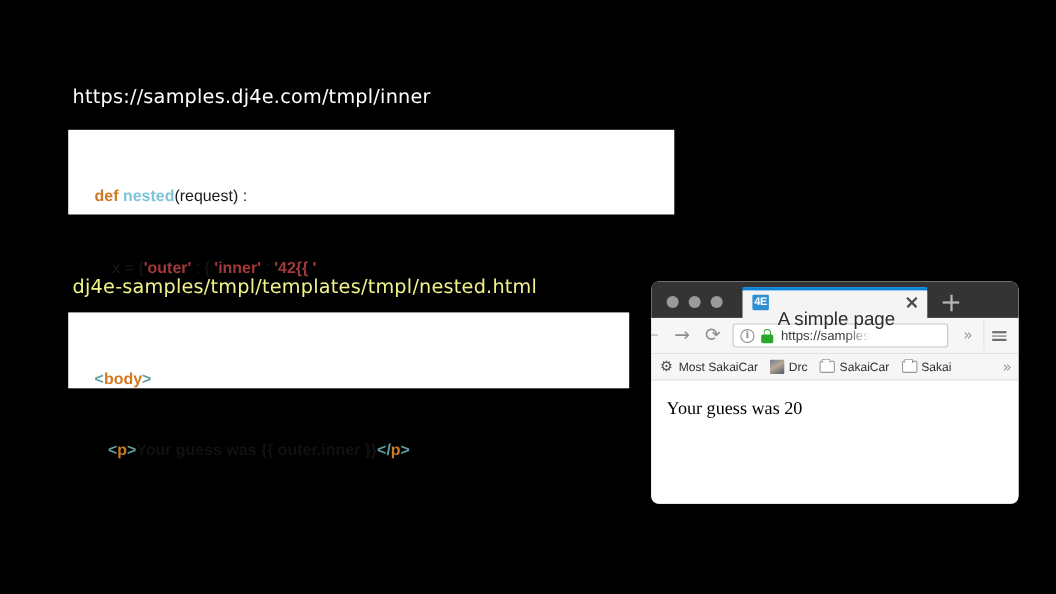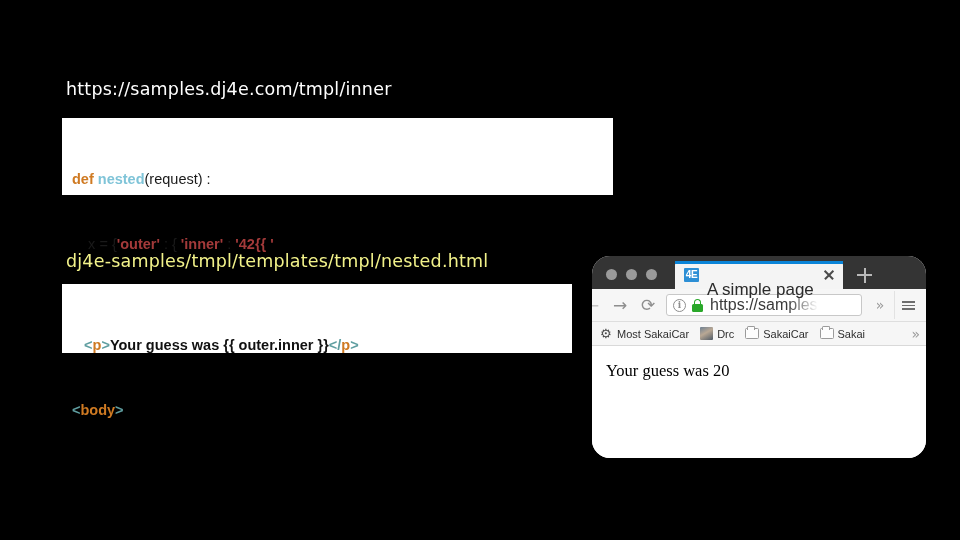--- a/index.html
+++ b/index.html
@@ -19,21 +19,21 @@
     letter-spacing: 0.2px;
     white-space: nowrap;
   }
   #caption-url { left: 66px; top: 79px; color: #ffffff; }
   #caption-path { left: 66px; top: 251px; color: #f2f28a; }
 
   
   .code-block {
     position: absolute;
     background: #ffffff;
-    padding: 8px 10px 8px 10px;
+    padding: 8px 10px 8px 24px;
     font-family: "Liberation Sans", sans-serif;
     font-size: 14.5px;
     line-height: 21.5px;
     color: #1a1a1a;
     white-space: pre;
   }
   #code-python { left: 62px; top: 118px; width: 551px; height: 77px; }
   #code-html   { left: 62px; top: 284px; width: 510px; height: 69px; }
 
   .code-line { display: block; white-space: pre; }
@@ -44,21 +44,21 @@
   .tok-tagpunc { color: #5f9ea0; font-weight: bold; }
   .tok-tagname { color: #cf7a22; font-weight: bold; }
   .tok-text    { color: #111111; font-weight: bold; }
 
   
   #browser-window {
     position: absolute;
     left: 592px; top: 256px;
     width: 334px; height: 202px;
     background: #ffffff;
-    border-radius: 18px;
+    border-radius: 7px;
     overflow: hidden;
     box-shadow: 0 0 0 0 rgba(0,0,0,0);
   }
   
   #tab-strip {
     position: relative;
     height: 33px;
     background: #343434;
     display: flex;
     align-items: flex-end;
@@ -163,21 +163,21 @@
     border: 1.4px solid #8e8e8e; border-radius: 50%;
     color: #8e8e8e; font-size: 9px; font-weight: bold;
     line-height: 10.5px; text-align: center;
     font-family: "DejaVu Serif", serif;
   }
   .lock-icon { flex: none; margin-left: 6px; width: 11px; height: 13px; position: relative; }
   .lock-icon .body { position: absolute; left: 0; bottom: 0; width: 11px; height: 8px; background: #2aa82a; border-radius: 1.5px; }
   .lock-icon .shackle { position: absolute; left: 2.2px; top: 0; width: 6.6px; height: 6px; border: 1.8px solid #2aa82a; border-bottom: none; border-top-left-radius: 4px; border-top-right-radius: 4px; }
   #url-text {
     margin-left: 7px;
-    font-size: 16px; color: #3a3a3a;
+    font-size: 12px; color: #3a3a3a;
     white-space: nowrap;
     -webkit-mask-image: linear-gradient(to right, #000 72%, transparent 100%);
     mask-image: linear-gradient(to right, #000 72%, transparent 100%);
   }
   .chev-double {
     font-size: 14px; color: #9a9a9a;
     font-family: "DejaVu Sans", sans-serif;
     line-height: 28px; text-align: center;
   }
   #menu-button {
@@ -251,22 +251,22 @@
 
   <div id="code-python" class="code-block">
     <span class="code-line"><span class="tok-kw">def</span><span class="tok-plain"> </span><span class="tok-fn">nested</span><span class="tok-plain">(request) :</span></span>
     <span class="code-line"><span class="tok-plain">    x = {</span><span class="tok-str">'outer'</span><span class="tok-plain"> : { </span><span class="tok-str">'inner'</span><span class="tok-plain"> : </span><span class="tok-str">'42{{ '</span></span>
     <span class="code-line"><span class="tok-plain">    </span><span class="tok-kw">return</span><span class="tok-plain"> render(request, </span><span class="tok-str">'tmpl/nested.html'</span><span class="tok-plain">, x)</span></span>
   </div>
 
   <div id="caption-path" class="caption">dj4e-samples/tmpl/templates/tmpl/nested.html</div>
 
   <div id="code-html" class="code-block">
+    <span class="code-line"><span class="tok-tagpunc">&lt;</span><span class="tok-tagname">body</span><span class="tok-tagpunc">&gt;</span></span>
     <span class="code-line"><span class="tok-plain">   </span><span class="tok-tagpunc">&lt;</span><span class="tok-tagname">p</span><span class="tok-tagpunc">&gt;</span><span class="tok-text">Your guess was {{ outer.inner }}</span><span class="tok-tagpunc">&lt;/</span><span class="tok-tagname">p</span><span class="tok-tagpunc">&gt;</span></span>
-    <span class="code-line"><span class="tok-tagpunc">&lt;</span><span class="tok-tagname">body</span><span class="tok-tagpunc">&gt;</span></span>
   </div>
 
   <div id="browser-window">
 
     <div id="tab-strip">
       <div id="traffic-lights">
         <span class="traffic-dot"></span>
         <span class="traffic-dot"></span>
         <span class="traffic-dot"></span>
       </div>

